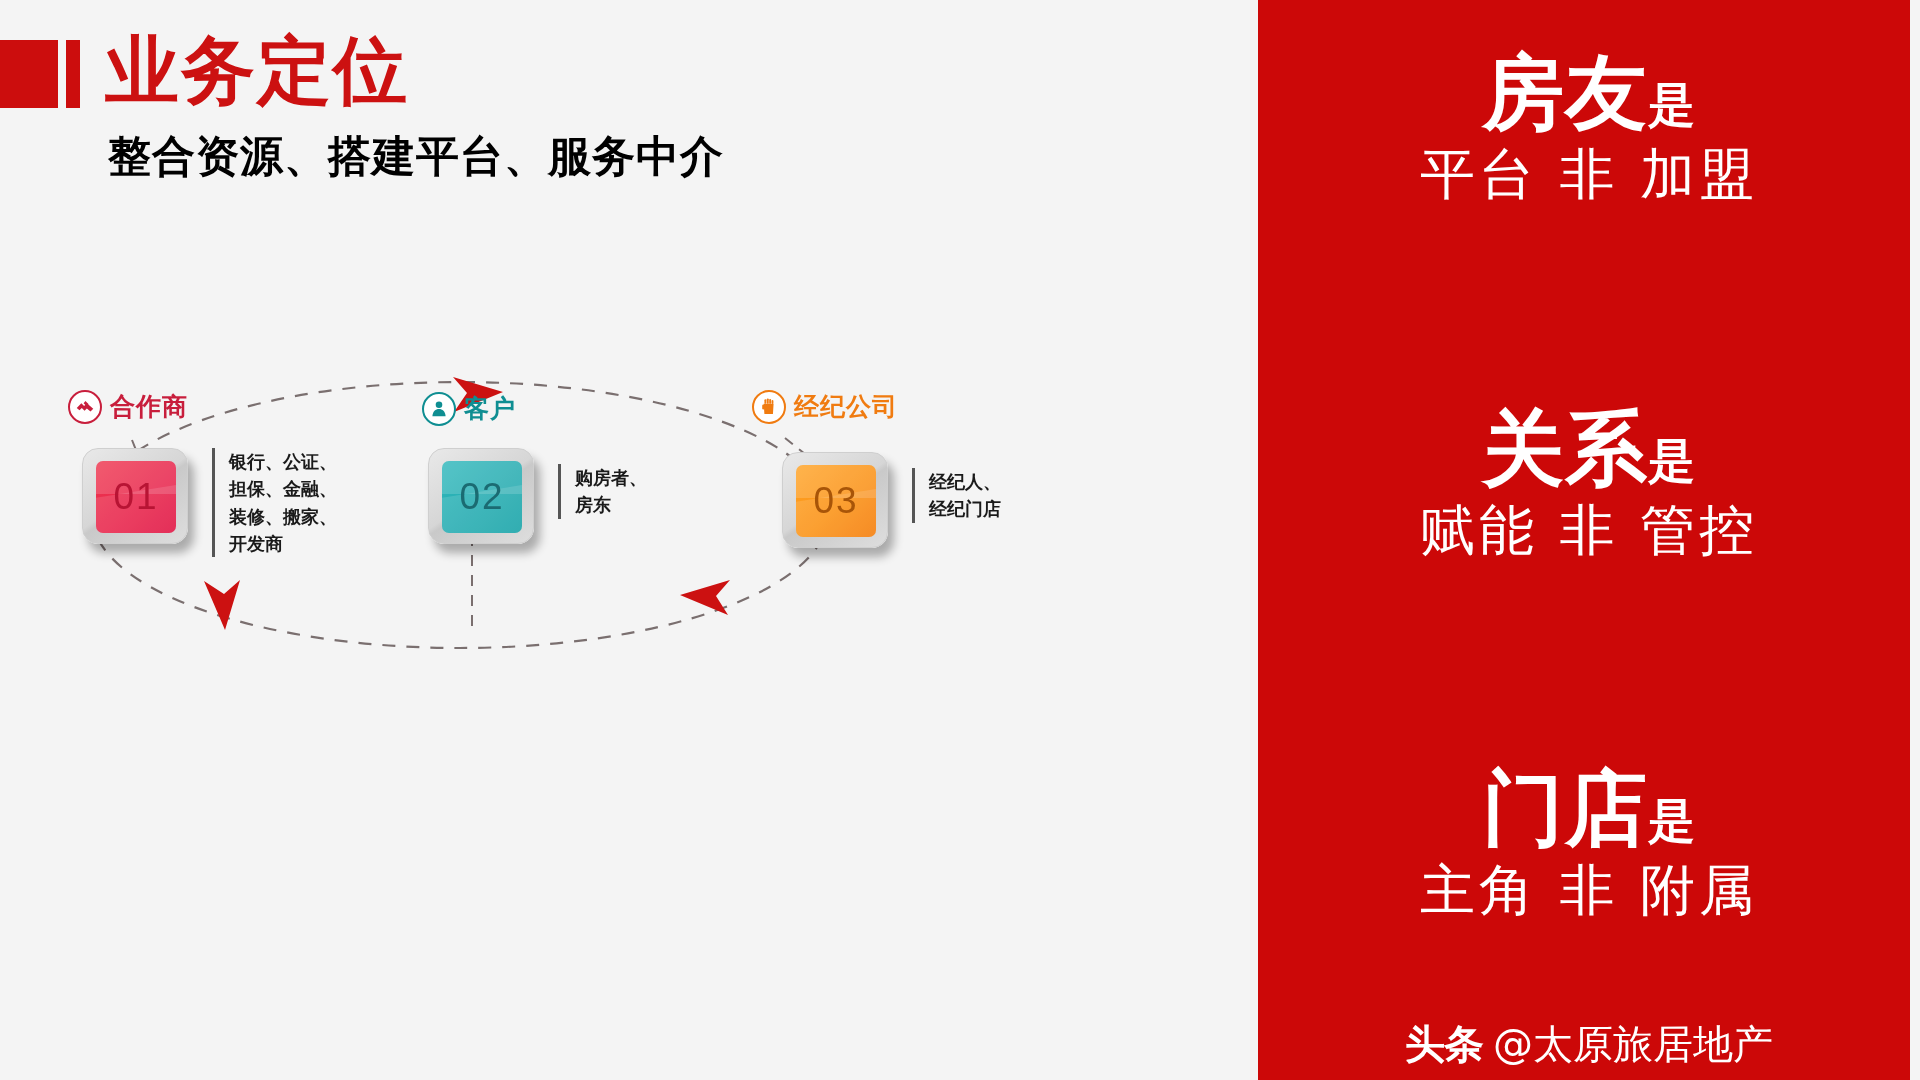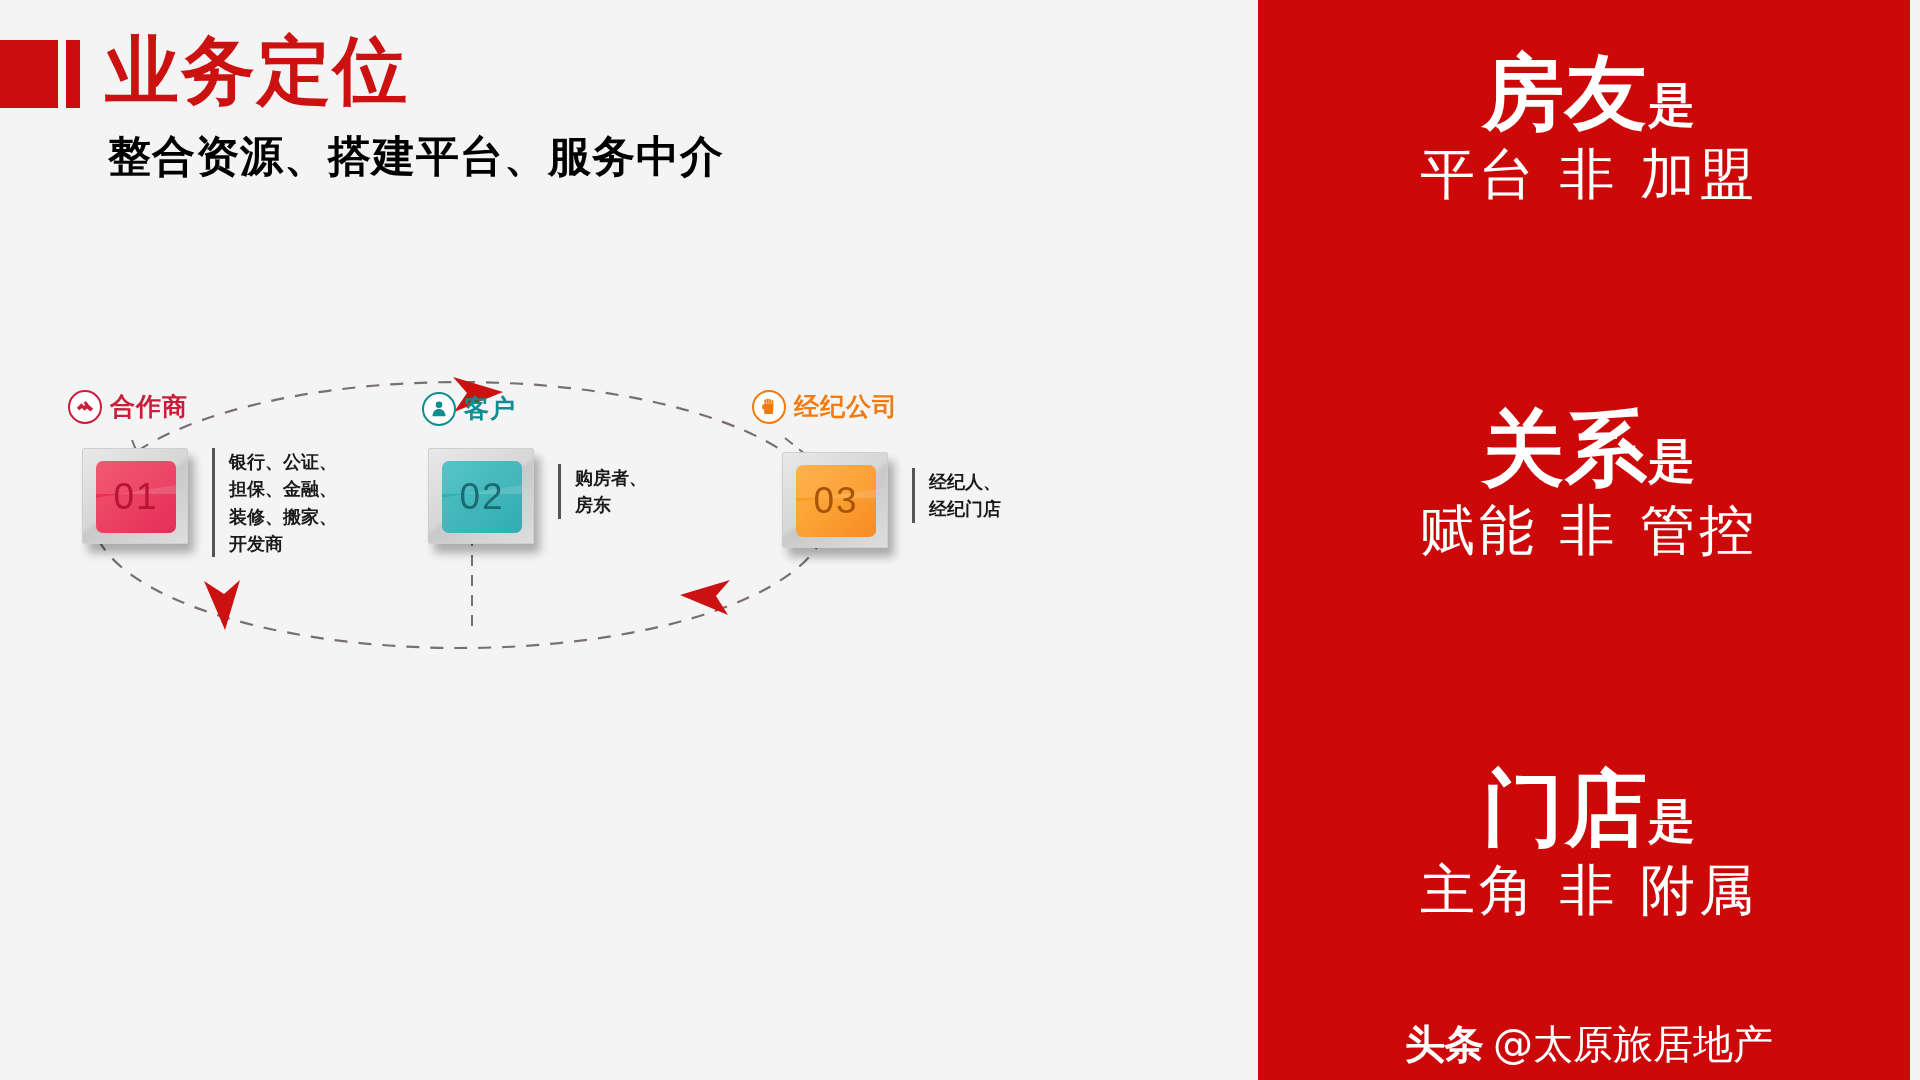--- a/index.html
+++ b/index.html
@@ -57,21 +57,21 @@
     font-size:25px; font-weight:bold; letter-spacing:1px;
     font-family:"DejaVu Sans","Liberation Sans",sans-serif;
     white-space:nowrap;
   }
 
   
   .card-wrap{ position:absolute; }
   .card-outer{
     position:relative;
     width:106px; height:96px;
-    border-radius:2px;
+    border-radius:16px;
     background:linear-gradient(145deg,#e9e9e9 0%,#d6d6d6 48%,#c9c9c9 52%,#dedede 100%);
     box-shadow:6px 9px 10px rgba(0,0,0,0.30);
     border:1px solid #cfcfcf;
   }
   .card-inner{
     position:absolute; left:13px; top:12px; width:80px; height:72px;
     border-radius:7px;
     display:flex; align-items:center; justify-content:center;
     overflow:hidden;
   }

